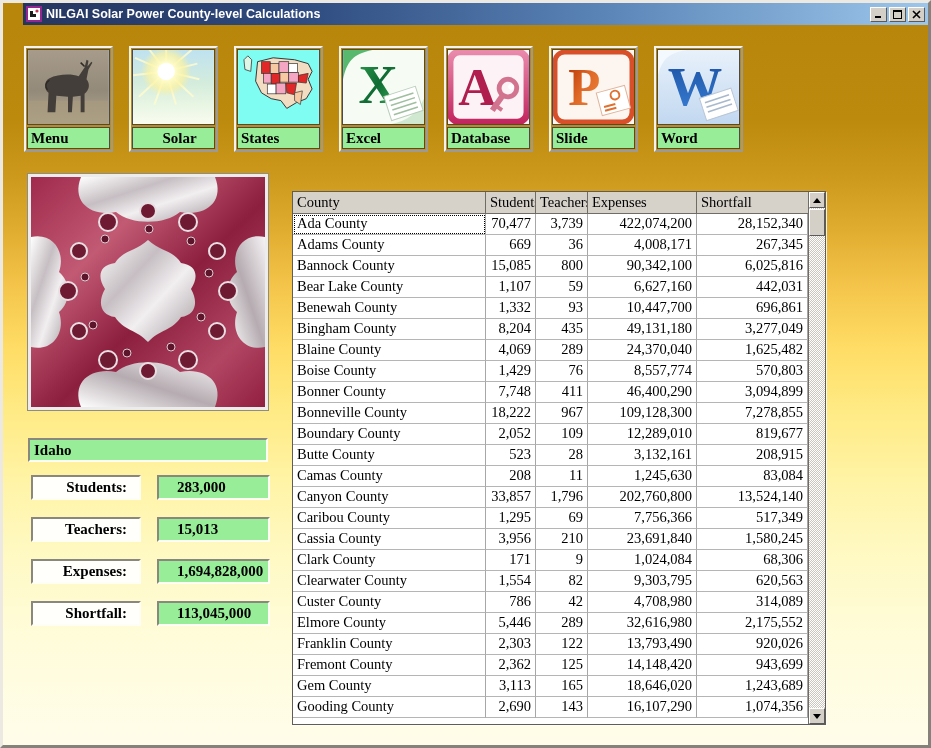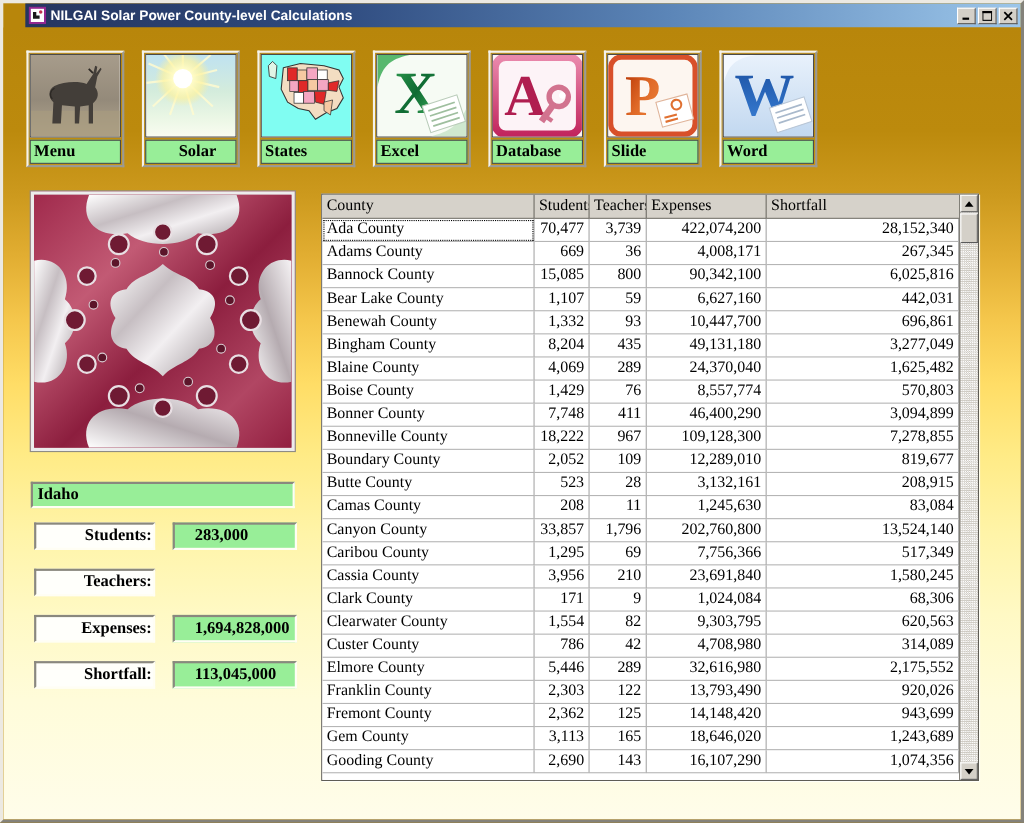--- a/index.html
+++ b/index.html
@@ -60,30 +60,30 @@
 
   
   .sunken { border:2px solid; border-color:#8a887e #fffef4 #fffef4 #8a887e; }
   .state-bar {
     position:absolute; left:25px; top:413px; width:240px; height:24px;
     background:#98ee98; font-weight:bold; font-size:15px; color:#000;
     padding-left:4px; line-height:20px;
   }
   .field-label {
     position:absolute; left:28px; width:110px; height:25px; background:#fffffb;
-    font-weight:bold; font-size:15px; text-align:right; padding-right:1px; line-height:21px;
+    font-weight:bold; font-size:15px; text-align:right; padding-right:12px; line-height:21px;
   }
   .field-value {
     position:absolute; left:154px; width:113px; height:25px; background:#98ee98;
     font-weight:bold; font-size:15px; padding-left:18px; line-height:21px;
   }
 
   
   .county-table {
-    position:absolute; left:289px; top:151px; width:598px; height:534px;
+    position:absolute; left:289px; top:166px; width:534px; height:534px;
     background:#fff; border:1px solid #5f5d56; box-shadow:1px 1px 0 rgba(255,255,252,.85);
     overflow:hidden;
   }
   .thead { display:flex; height:22px; background:#d6d2ca; }
   .hcell {
     font-size:14.5px; color:#000; padding:2px 0 0 4px;
     border-right:1px solid #6e6c64; border-bottom:1px solid #6e6c64; overflow:hidden; white-space:nowrap;
   }
   .tbody { position:absolute; top:22px; left:0; right:17px; bottom:0; background:#fff; }
   .trow { display:flex; height:21px; }
@@ -389,20 +389,21 @@
         </g>
       </svg>
     </div>
 
     <div class="state-bar sunken">Idaho</div>
 
     <div class="field-label sunken" style="top:450px">Students:</div>
     <div class="field-value sunken" style="top:450px">283,000</div>
 
     <div class="field-label sunken" style="top:492px">Teachers:</div>
+    <div class="field-value sunken" style="top:492px">15,013</div>
 
     <div class="field-label sunken" style="top:534px">Expenses:</div>
     <div class="field-value sunken" style="top:534px">1,694,828,000</div>
 
     <div class="field-label sunken" style="top:576px">Shortfall:</div>
     <div class="field-value sunken" style="top:576px">113,045,000</div>
 
     <div class="county-table">
       <div class="thead">
         <div class="hcell c0">County</div>

